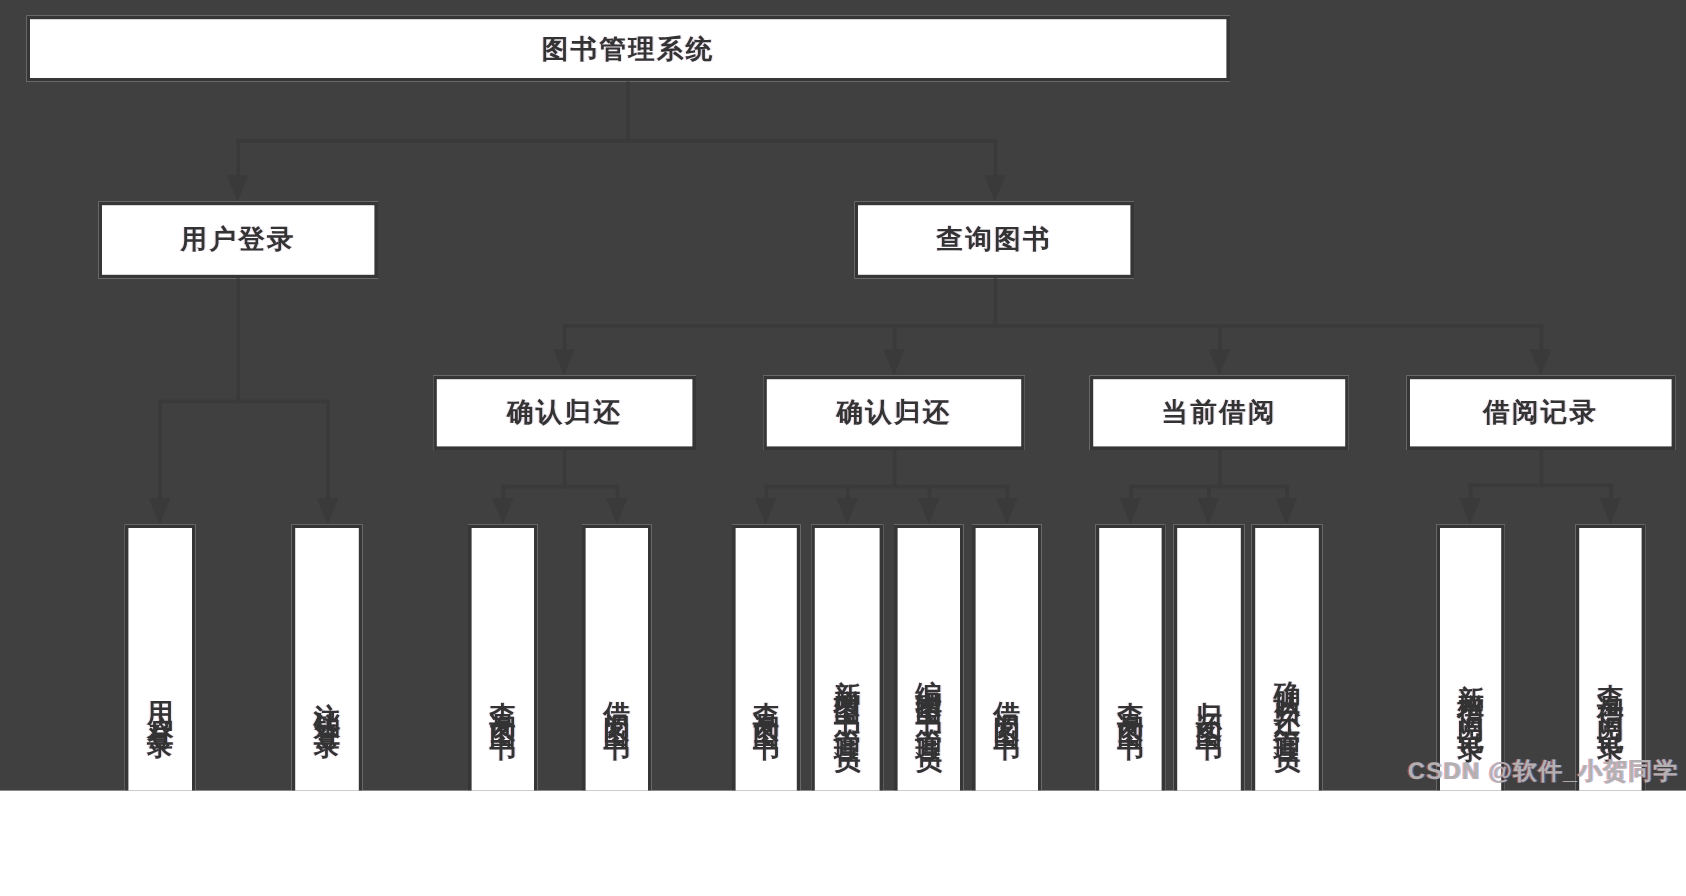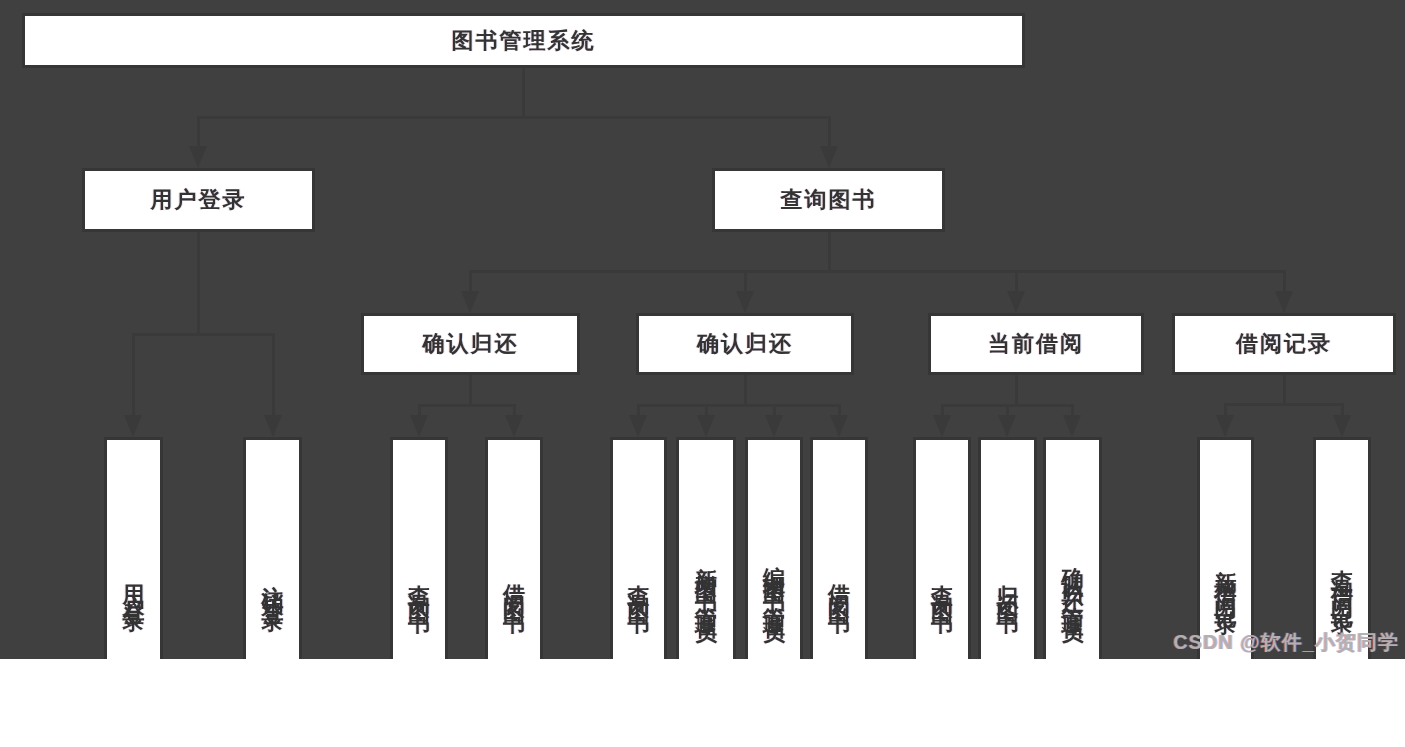--- a/index.html
+++ b/index.html
@@ -90,21 +90,21 @@
   <div class="arrow" style="left:736px;top:291px;"></div>
   <div class="arrow" style="left:1007px;top:291px;"></div>
   <div class="arrow" style="left:1275px;top:291px;"></div>
 
   <div class="node" style="left:361px;top:313px;width:219px;height:62px;">
     <span>确认归还</span>
   </div>
   <div class="node" style="left:636px;top:313px;width:218px;height:62px;">
     <span>确认归还</span>
   </div>
-  <div class="node" style="left:908px;top:313px;width:216px;height:62px;margin-left:20px;">
+  <div class="node" style="left:908px;top:313px;width:216px;height:62px;">
     <span>当前借阅</span>
   </div>
   <div class="node" style="left:1172px;top:313px;width:224px;height:62px;">
     <span>借阅记录</span>
   </div>
 
   <div class="vline" style="left:469px;top:375px;height:32px;"></div>
   <div class="hline" style="left:418px;top:404px;width:97px;"></div>
   <div class="vline" style="left:418px;top:404px;height:14px;"></div>
   <div class="vline" style="left:513px;top:404px;height:14px;"></div>

